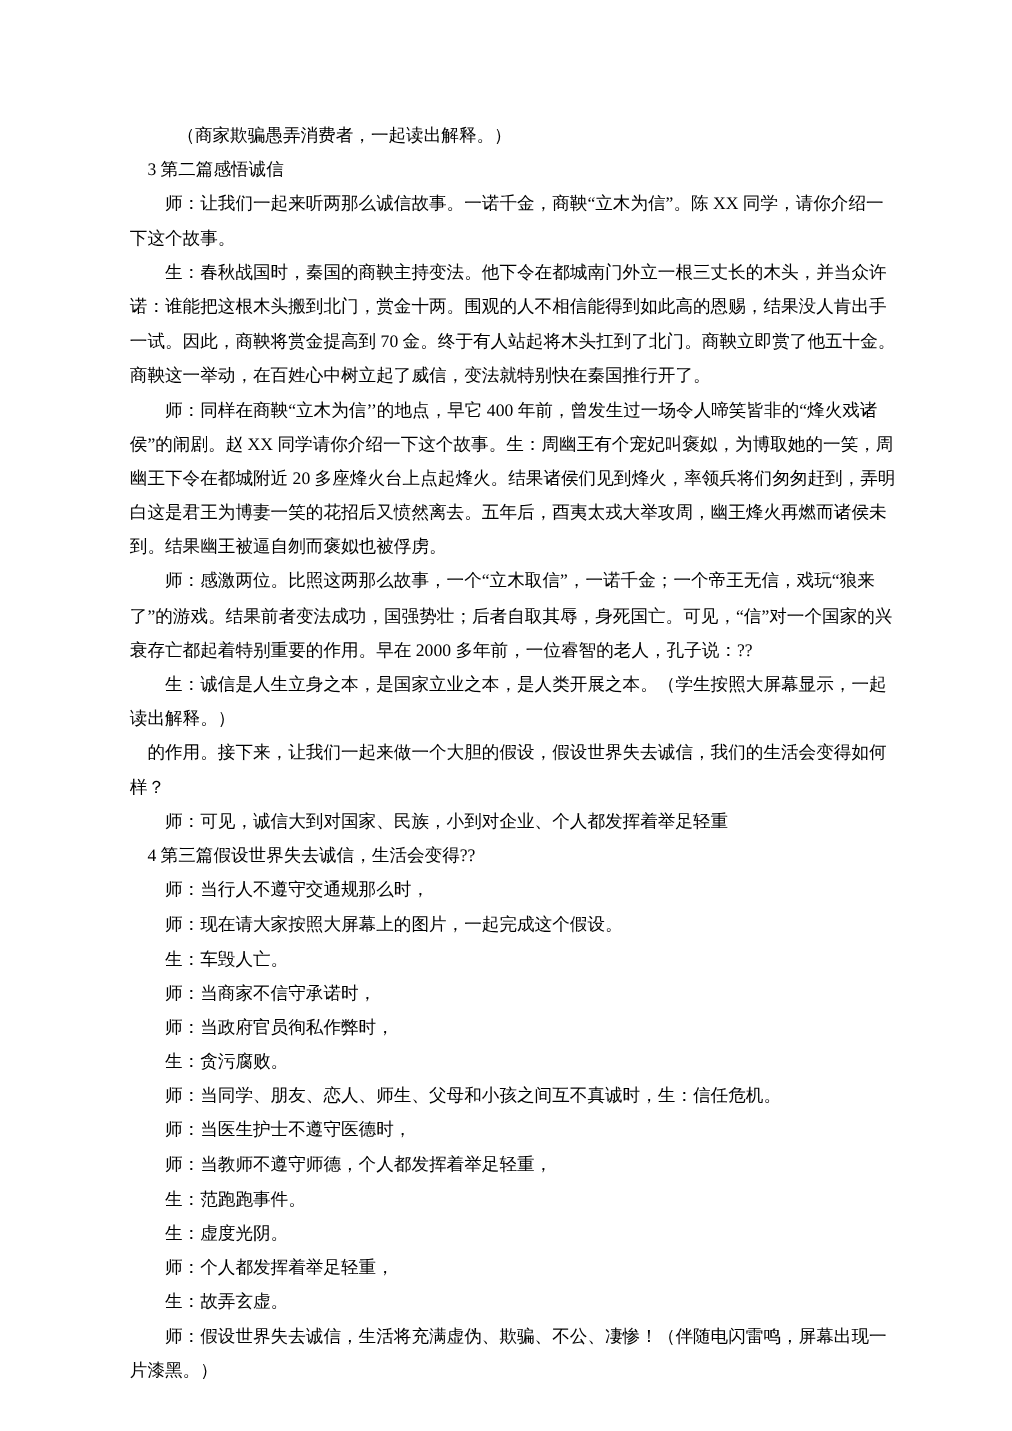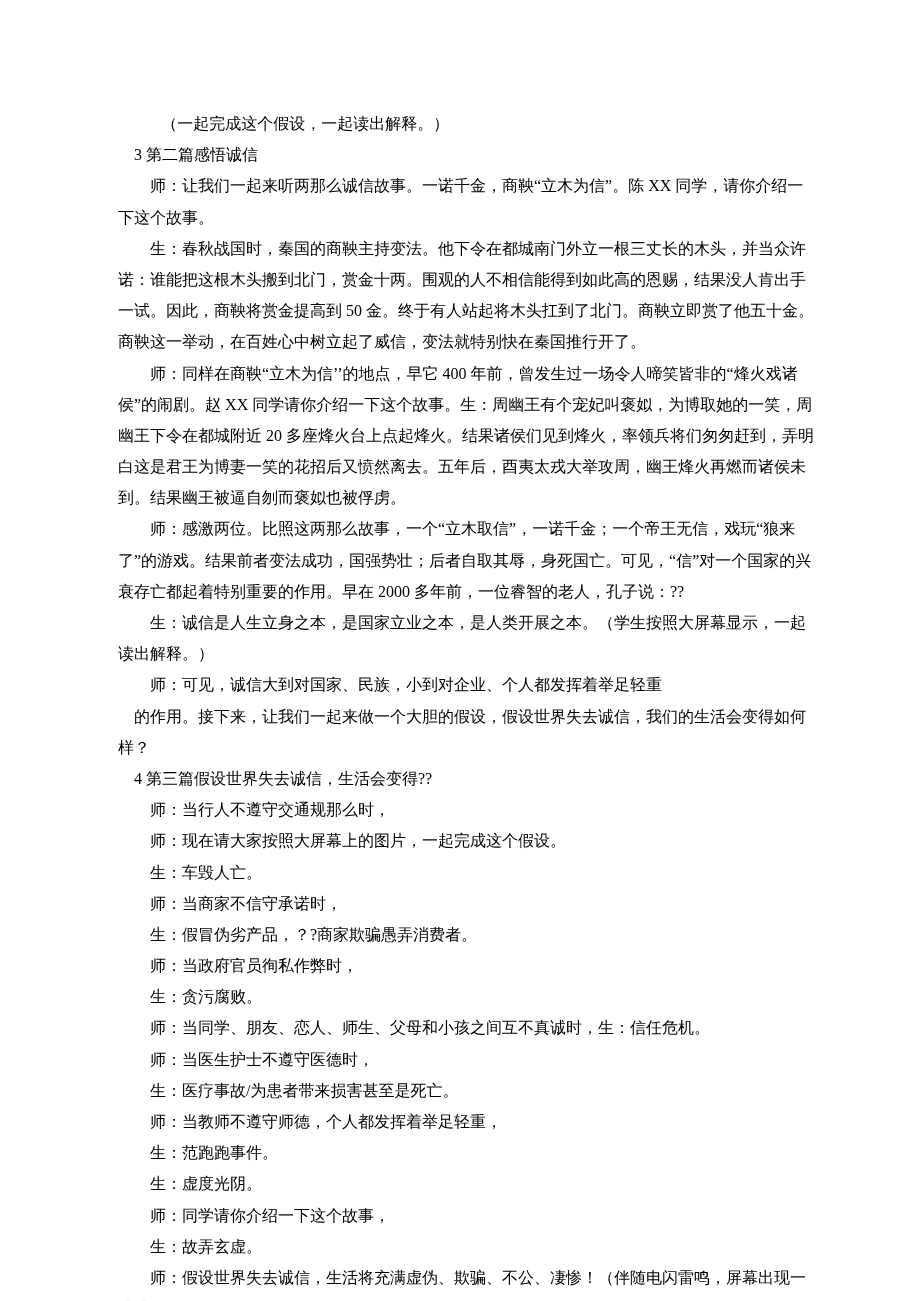--- a/index.html
+++ b/index.html
@@ -27,39 +27,37 @@
     text-indent: 1em;
   }
   .indent-3 {
     text-indent: 2.7em;
   }
 </style>
 </head>
 <body>
 
 <div class="page" id="page-root">
-    <p class="para indent-3">（一起完成这个假设，一起读出解释。）</p>
+    <p class="para indent-3">（商家欺骗愚弄消费者，一起读出解释。）</p>
     <p class="para indent-1">3 第二篇感悟诚信</p>
     <p class="para">师：让我们一起来听两那么诚信故事。一诺千金，商鞅“立木为信”。陈 XX 同学，请你介绍一下这个故事。</p>
-    <p class="para">生：春秋战国时，秦国的商鞅主持变法。他下令在都城南门外立一根三丈长的木头，并当众许诺：谁能把这根木头搬到北门，赏金十两。围观的人不相信能得到如此高的恩赐，结果没人肯出手一试。因此，商鞅将赏金提高到 50 金。终于有人站起将木头扛到了北门。商鞅立即赏了他五十金。商鞅这一举动，在百姓心中树立起了威信，变法就特别快在秦国推行开了。</p>
+    <p class="para">生：春秋战国时，秦国的商鞅主持变法。他下令在都城南门外立一根三丈长的木头，并当众许诺：谁能把这根木头搬到北门，赏金十两。围观的人不相信能得到如此高的恩赐，结果没人肯出手一试。因此，商鞅将赏金提高到 70 金。终于有人站起将木头扛到了北门。商鞅立即赏了他五十金。商鞅这一举动，在百姓心中树立起了威信，变法就特别快在秦国推行开了。</p>
     <p class="para">师：同样在商鞅“立木为信’’的地点，早它 400 年前，曾发生过一场令人啼笑皆非的“烽火戏诸侯”的闹剧。赵 XX 同学请你介绍一下这个故事。生：周幽王有个宠妃叫褒姒，为博取她的一笑，周幽王下令在都城附近 20 多座烽火台上点起烽火。结果诸侯们见到烽火，率领兵将们匆匆赶到，弄明白这是君王为博妻一笑的花招后又愤然离去。五年后，酉夷太戎大举攻周，幽王烽火再燃而诸侯未到。结果幽王被逼自刎而褒姒也被俘虏。</p>
     <p class="para">师：感激两位。比照这两那么故事，一个“立木取信”，一诺千金；一个帝王无信，戏玩“狼来了”的游戏。结果前者变法成功，国强势壮；后者自取其辱，身死国亡。可见，“信”对一个国家的兴衰存亡都起着特别重要的作用。早在 2000 多年前，一位睿智的老人，孔子说：??</p>
     <p class="para">生：诚信是人生立身之本，是国家立业之本，是人类开展之本。（学生按照大屏幕显示，一起读出解释。）</p>
+    <p class="para indent-1">的作用。接下来，让我们一起来做一个大胆的假设，假设世界失去诚信，我们的生活会变得如何样？</p>
     <p class="para">师：可见，诚信大到对国家、民族，小到对企业、个人都发挥着举足轻重</p>
-    <p class="para indent-1">的作用。接下来，让我们一起来做一个大胆的假设，假设世界失去诚信，我们的生活会变得如何样？</p>
     <p class="para indent-1">4 第三篇假设世界失去诚信，生活会变得??</p>
     <p class="para">师：当行人不遵守交通规那么时，</p>
     <p class="para">师：现在请大家按照大屏幕上的图片，一起完成这个假设。</p>
     <p class="para">生：车毁人亡。</p>
     <p class="para">师：当商家不信守承诺时，</p>
-    <p class="para">生：假冒伪劣产品，？?商家欺骗愚弄消费者。</p>
     <p class="para">师：当政府官员徇私作弊时，</p>
     <p class="para">生：贪污腐败。</p>
     <p class="para">师：当同学、朋友、恋人、师生、父母和小孩之间互不真诚时，生：信任危机。</p>
     <p class="para">师：当医生护士不遵守医德时，</p>
-    <p class="para">生：医疗事故/为患者带来损害甚至是死亡。</p>
     <p class="para">师：当教师不遵守师德，个人都发挥着举足轻重，</p>
     <p class="para">生：范跑跑事件。</p>
     <p class="para">生：虚度光阴。</p>
-    <p class="para">师：同学请你介绍一下这个故事，</p>
+    <p class="para">师：个人都发挥着举足轻重，</p>
     <p class="para">生：故弄玄虚。</p>
     <p class="para">师：假设世界失去诚信，生活将充满虚伪、欺骗、不公、凄惨！（伴随电闪雷鸣，屏幕出现一片漆黑。）</p>
   </div>
 
 </body></html>

